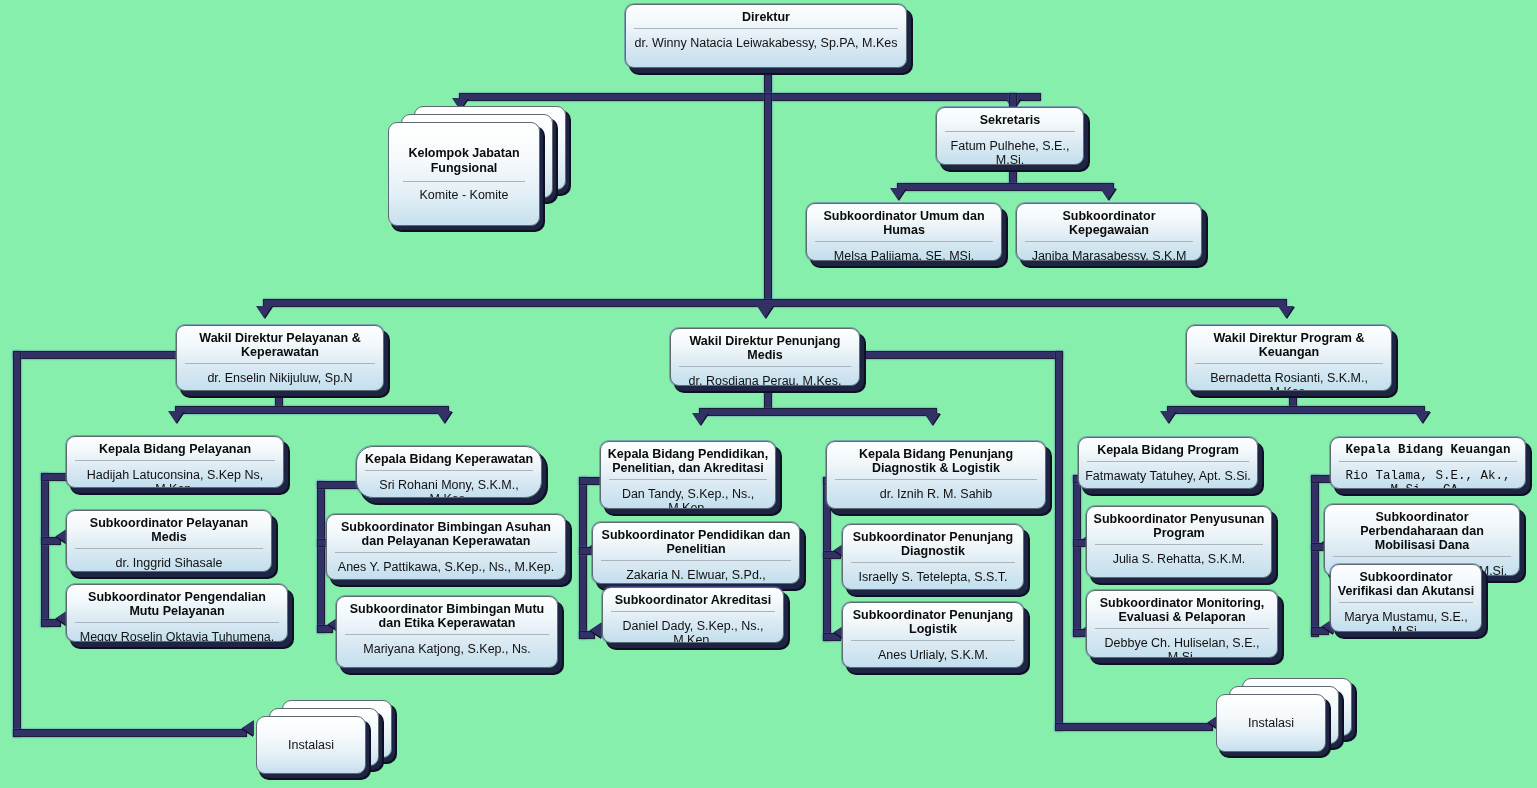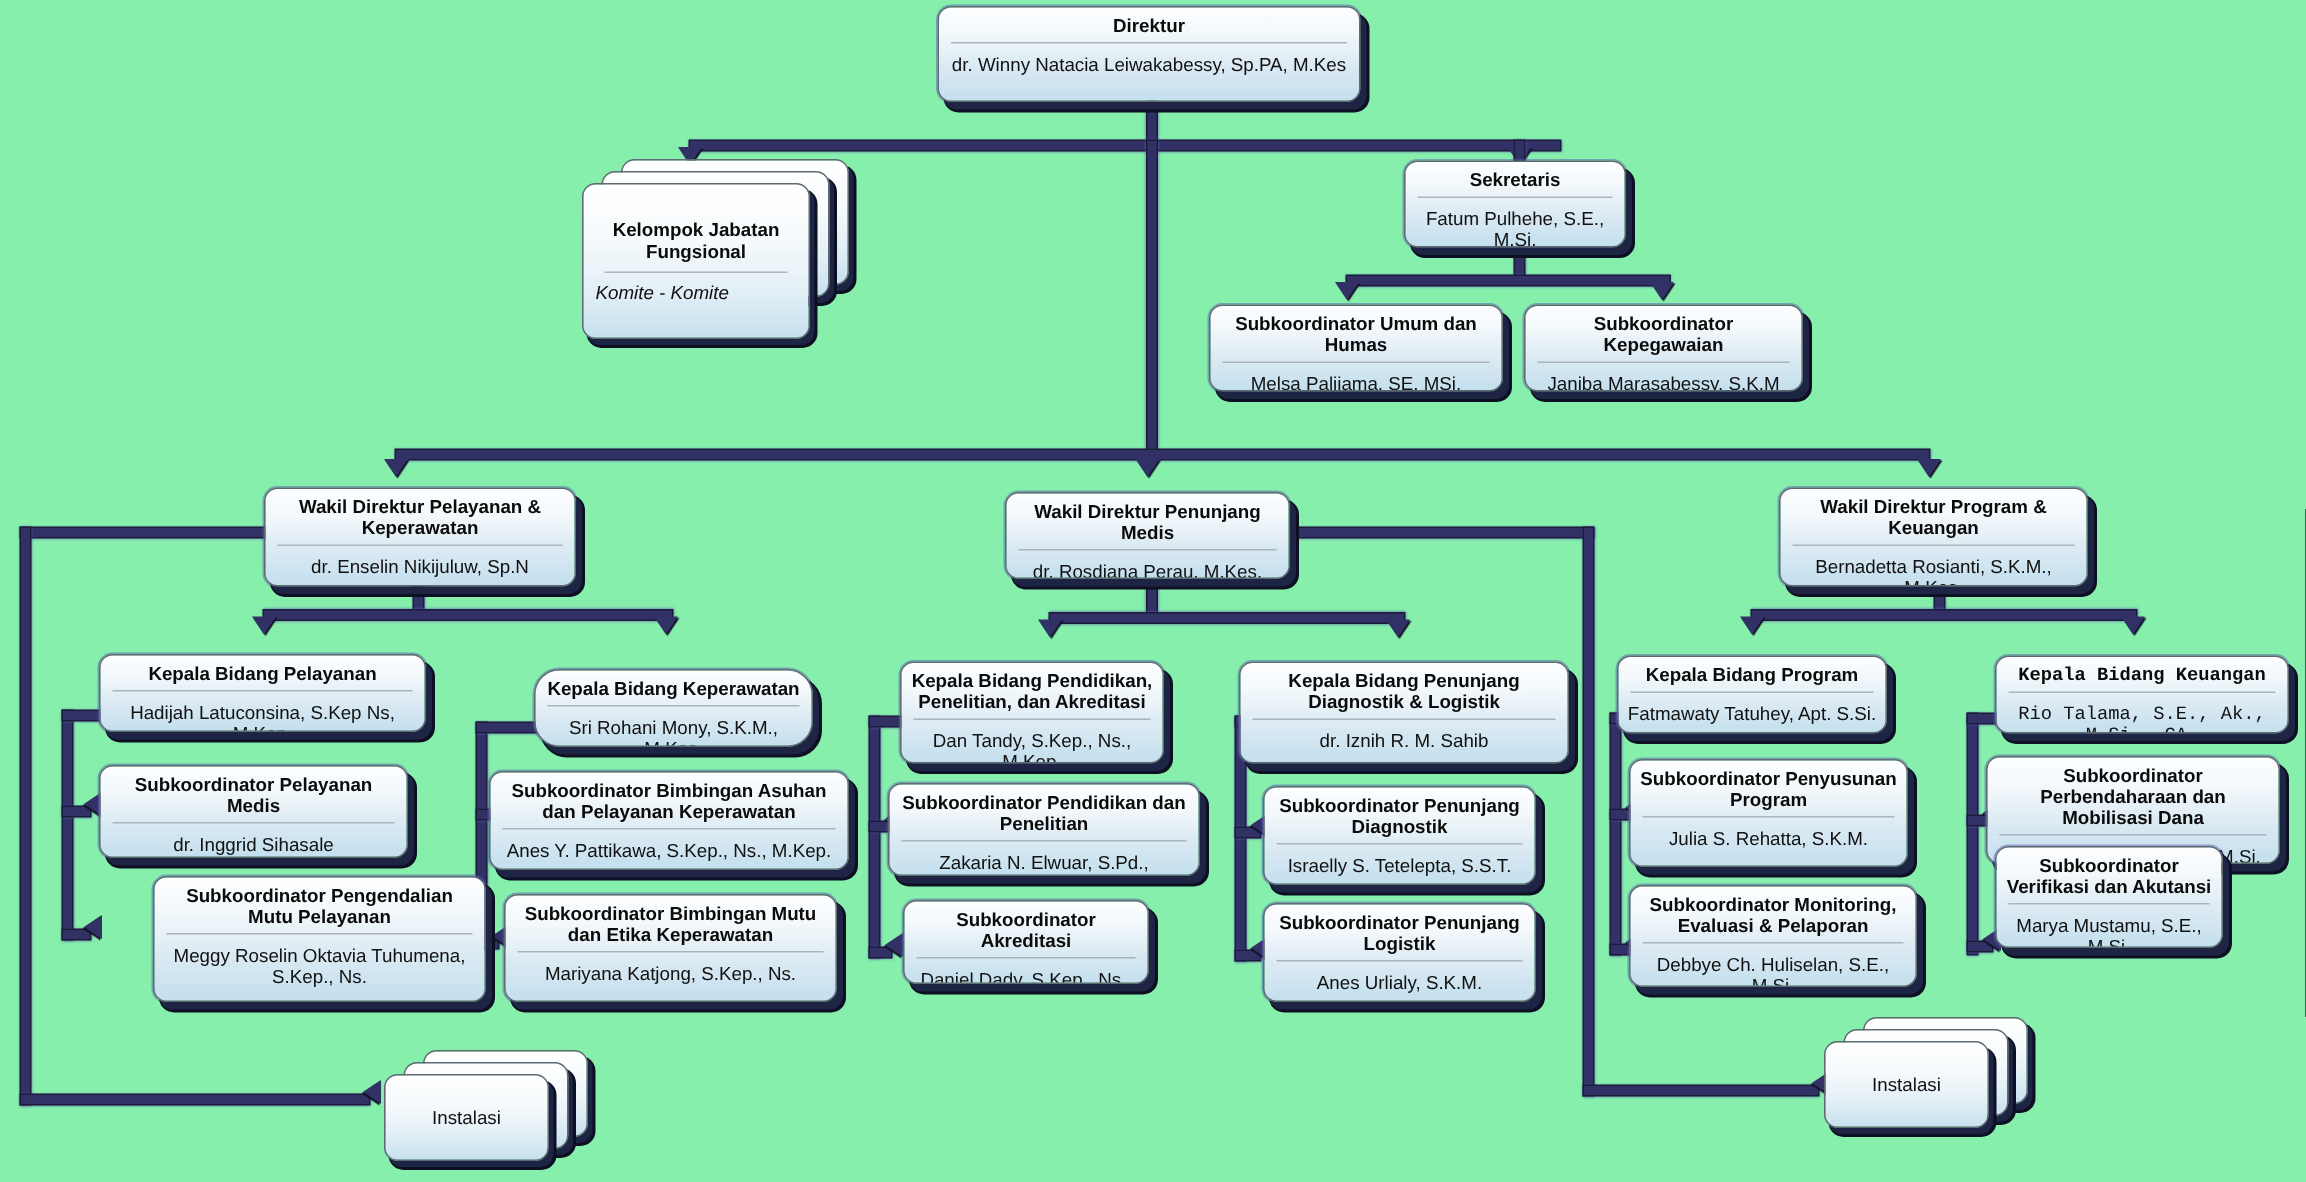--- a/index.html
+++ b/index.html
@@ -27,21 +27,21 @@
   .stack{position:absolute;}
   .stack .sheet{position:absolute;border:1px solid #5f6a72;border-radius:9px;
       background:linear-gradient(to bottom,#ffffff 0%,#f6fafc 35%,#e2eff6 70%,#c6e0ee 100%);
       box-shadow:3px 4px 0 0 #1e2444, 4px 5px 0 1px #0d0f22;box-sizing:border-box;}
   .stack .sheet.s3{left:26px;top:0;}
   .stack .sheet.s2{left:13px;top:8px;}
   .stack .sheet.s1{left:0;top:16px;}
   .stack .sheet.s1 .inner{position:absolute;inset:0;display:flex;flex-direction:column;justify-content:center;}
   .stack .t{font-weight:bold;text-align:center;font-size:12.5px;color:#0b0b0b;line-height:1.15;padding:0 8px;}
   .stack .sp{height:1px;background:#aab4bc;margin:6px 14px;}
-  .stack .n{text-align:left;font-size:12.5px;color:#111;padding:0 8px;font-style:italic;}
+  .stack .n{text-align:center;font-size:12.5px;color:#111;padding:0 8px;}
   .stack .plain{text-align:center;font-size:12.5px;color:#111;}
 </style>
 </head>
 <body>
 
 <div id="stage">
 
   <div class="conn v" style="left:765px;top:68px;height:32px;"></div>
 
   <div class="conn h" style="left:460px;top:94px;width:580px;"></div>
@@ -186,21 +186,21 @@
     <div class="sep"></div>
     <div class="name">Hadijah Latuconsina, S.Kep Ns, M.Kep.</div>
   </div>
 
   <div class="node" style="left:66px;top:510px;width:206px;height:62px;">
     <div class="title">Subkoordinator Pelayanan Medis</div>
     <div class="sep"></div>
     <div class="name">dr. Inggrid Sihasale</div>
   </div>
 
-  <div class="node" style="left:66px;top:584px;width:222px;height:84px;margin-left:36px;">
+  <div class="node" style="left:66px;top:584px;width:222px;height:58px;">
     <div class="title">Subkoordinator Pengendalian Mutu Pelayanan</div>
     <div class="sep"></div>
     <div class="name">Meggy Roselin Oktavia Tuhumena, S.Kep., Ns.</div>
   </div>
 
   <div class="node" style="left:356px;top:446px;width:186px;height:52px;border-radius:17px;">
     <div class="title">Kepala Bidang Keperawatan</div>
     <div class="sep"></div>
     <div class="name">Sri Rohani Mony, S.K.M., M.Kes.</div>
   </div>
@@ -222,21 +222,21 @@
     <div class="sep"></div>
     <div class="name">Dan Tandy, S.Kep., Ns., M.Kep.</div>
   </div>
 
   <div class="node" style="left:592px;top:522px;width:208px;height:62px;">
     <div class="title">Subkoordinator Pendidikan dan Penelitian</div>
     <div class="sep"></div>
     <div class="name">Zakaria N. Elwuar, S.Pd., M.H.Kes.</div>
   </div>
 
-  <div class="node" style="left:602px;top:600px;width:164px;height:56px;">
+  <div class="node" style="left:602px;top:587px;width:182px;height:56px;">
     <div class="title">Subkoordinator Akreditasi</div>
     <div class="sep"></div>
     <div class="name">Daniel Dady, S.Kep., Ns., M.Kep.</div>
   </div>
 
   <div class="node" style="left:826px;top:441px;width:220px;height:68px;">
     <div class="title">Kepala Bidang Penunjang Diagnostik &amp; Logistik</div>
     <div class="sep"></div>
     <div class="name">dr. Iznih R. M. Sahib</div>
   </div>

